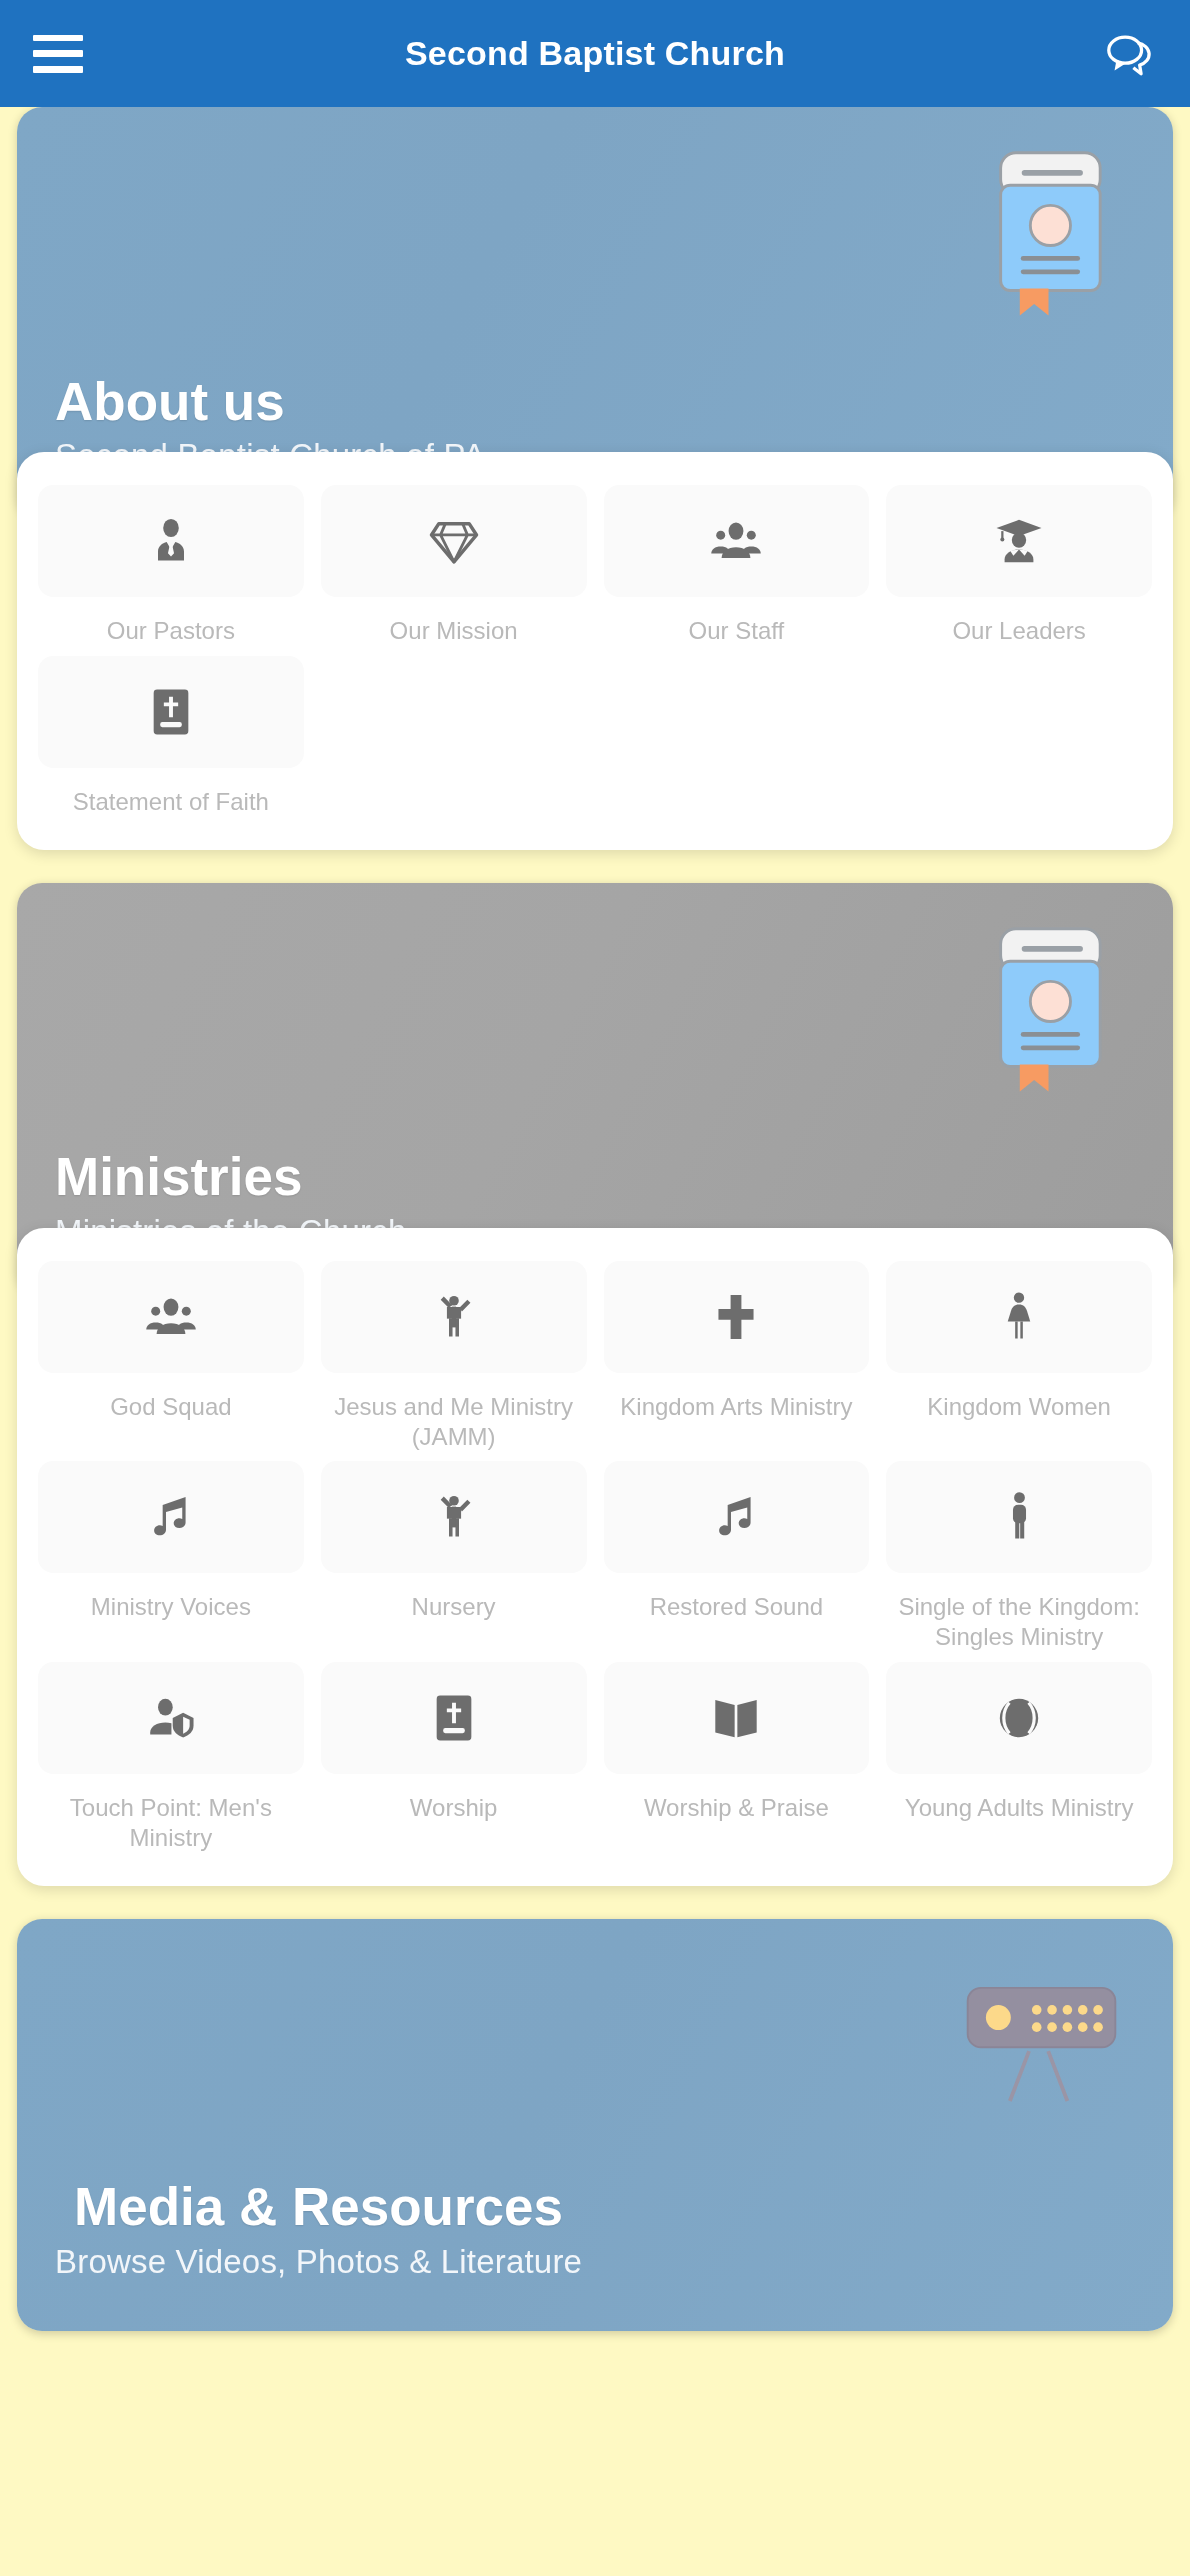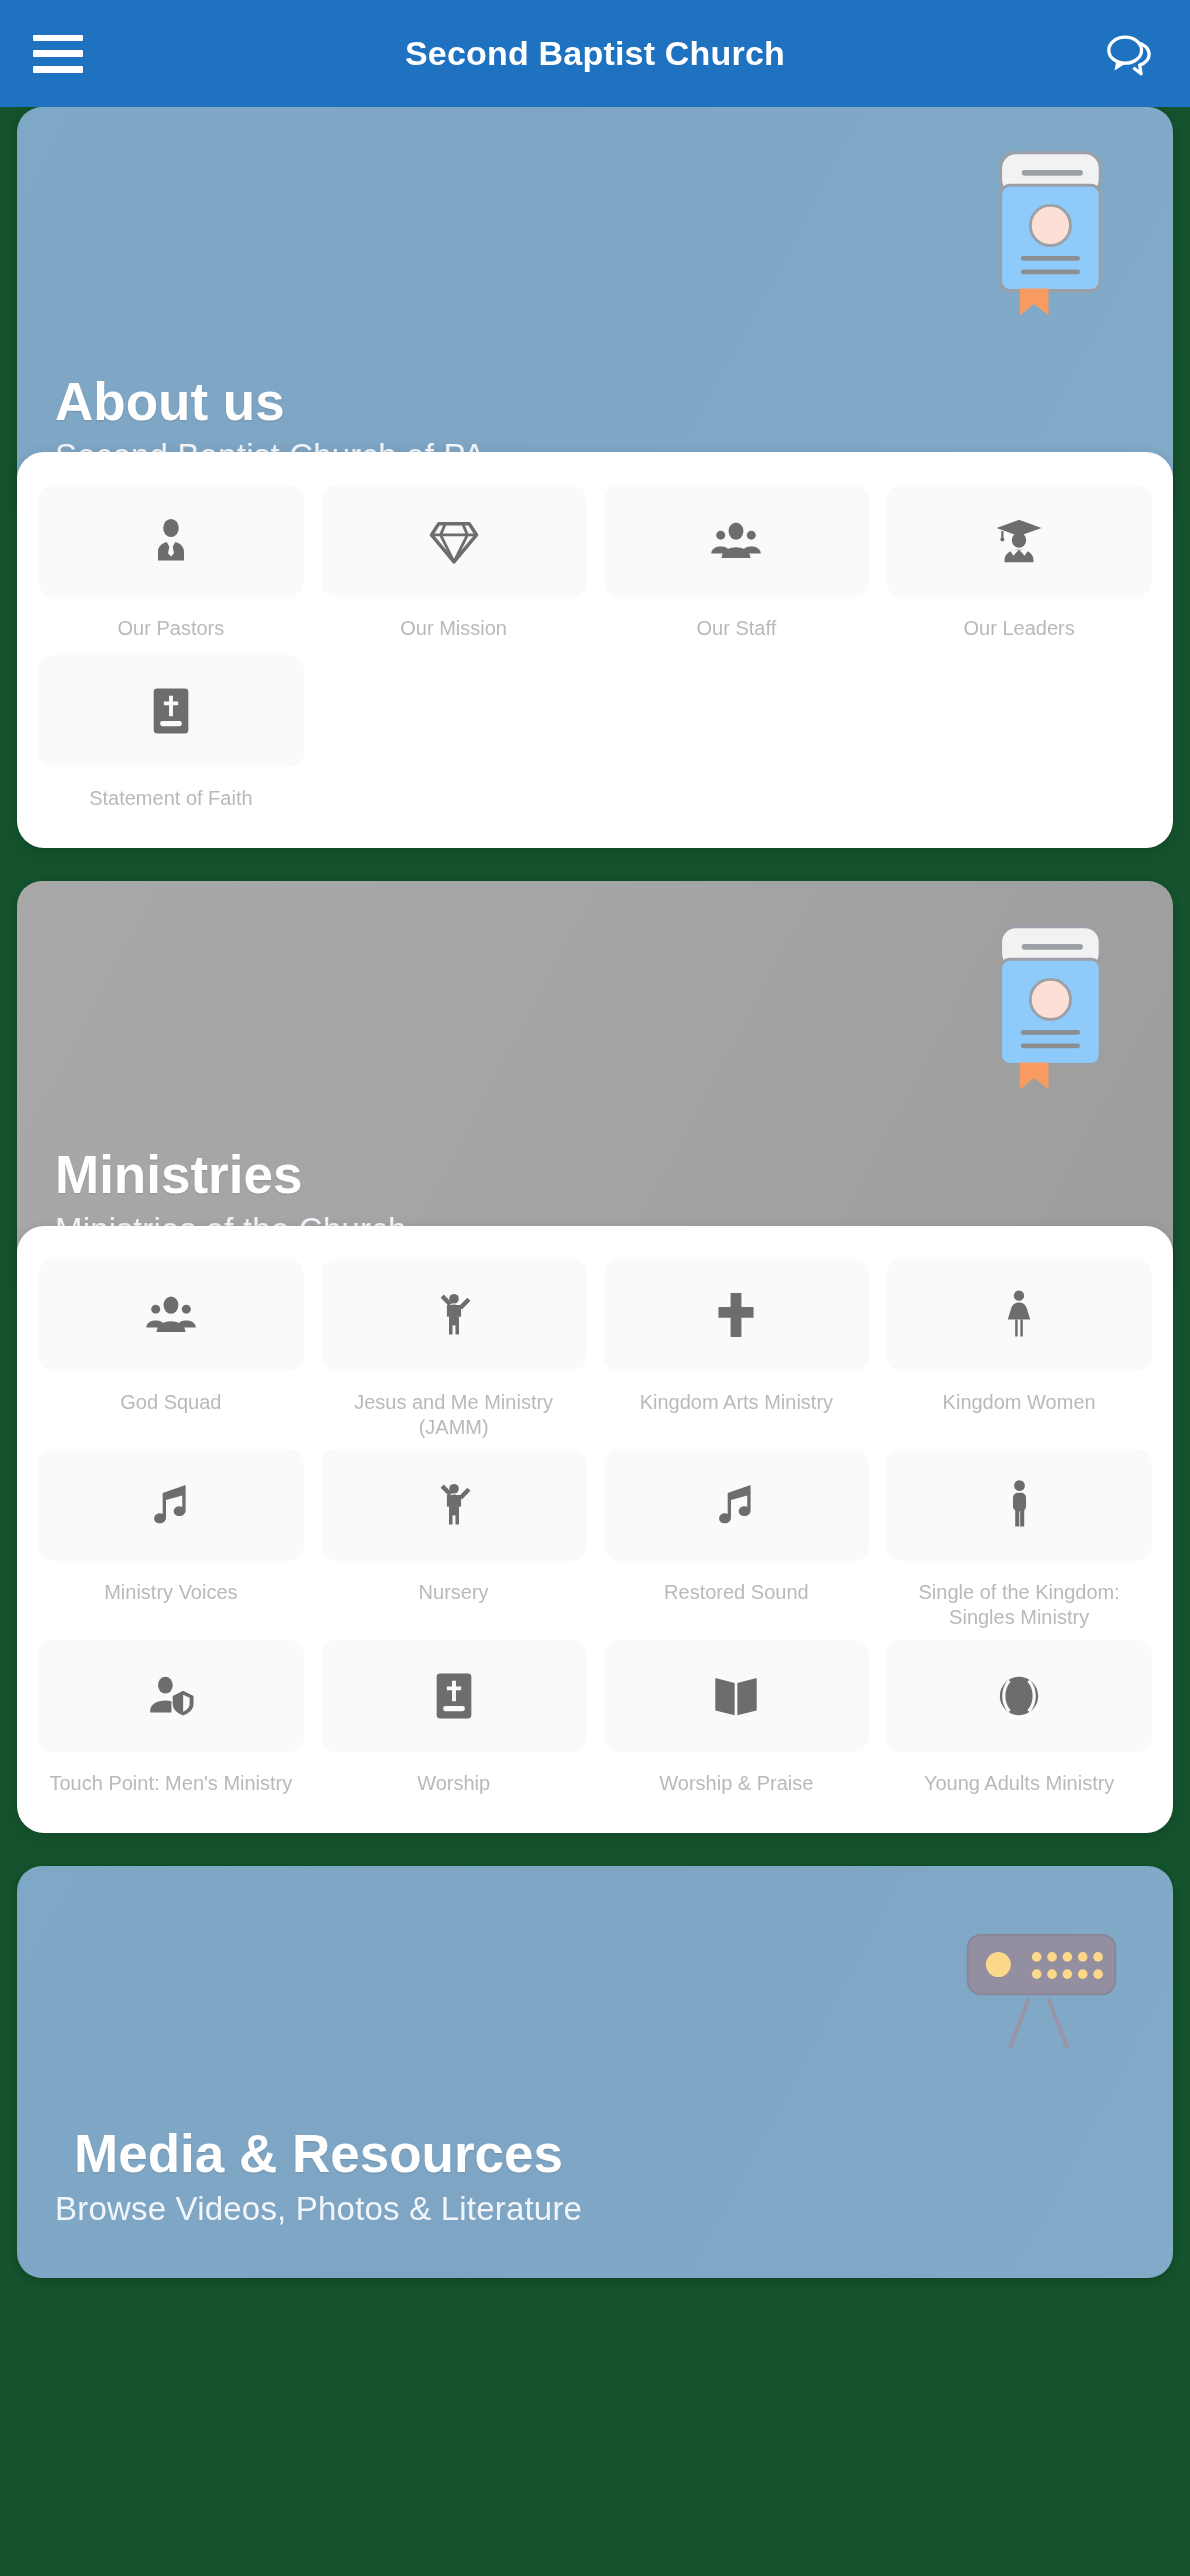--- a/index.html
+++ b/index.html
@@ -2,21 +2,21 @@
 <html><head>
 <meta charset="utf-8">
 <style>
   * { margin:0; padding:0; box-sizing:border-box; }
   html, body {
     width:1190px; height:2576px;
     background:#ffffff;
     font-family:"Liberation Sans", sans-serif;
     overflow:hidden;
   }
-  #app { position:relative; width:1190px; height:2576px; background:#14532d; }
+  #app { position:relative; width:1190px; height:2576px; background:#fef9c3; }
 
   
   .appbar {
     position:absolute; top:0; left:0; width:1190px; height:107px;
     background:#1f72c0;
     display:flex; align-items:center; justify-content:space-between;
     padding:0 33px;
     z-index:30;
   }
   .hamburger { width:50px; height:38px; display:flex; flex-direction:column;
@@ -65,21 +65,21 @@
   .grid { display:grid; grid-template-columns:repeat(4,1fr); column-gap:17px; row-gap:9.6px; }
   .tile { display:flex; flex-direction:column; align-items:center; cursor:pointer; }
   .tile-box {
     width:100%; height:112px;
     background:#fafafa;
     border-radius:15.3px;
     display:flex; align-items:center; justify-content:center;
   }
   .tile-label {
     margin-top:19px;
-    font-size:20px; color:#b9b9b9; text-align:center; line-height:1.25;
+    font-size:24px; color:#b9b9b9; text-align:center; line-height:1.25;
     min-height:29px;
   }
   .ico { fill:#6d6d6d; display:block; }
 
   
   .block { margin-bottom:33px; }
 </style>
 </head>
 <body>
 

